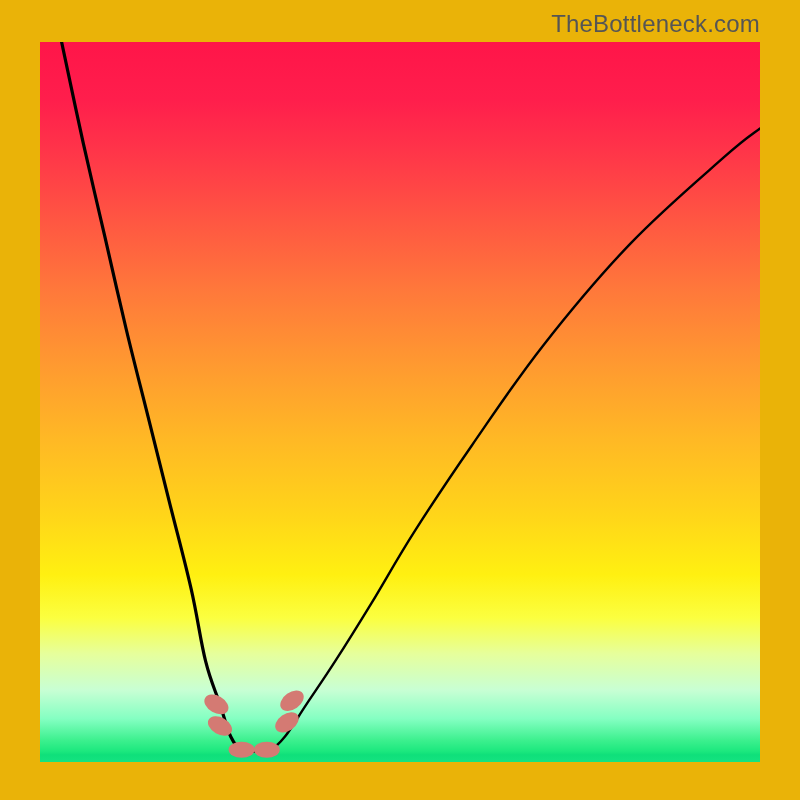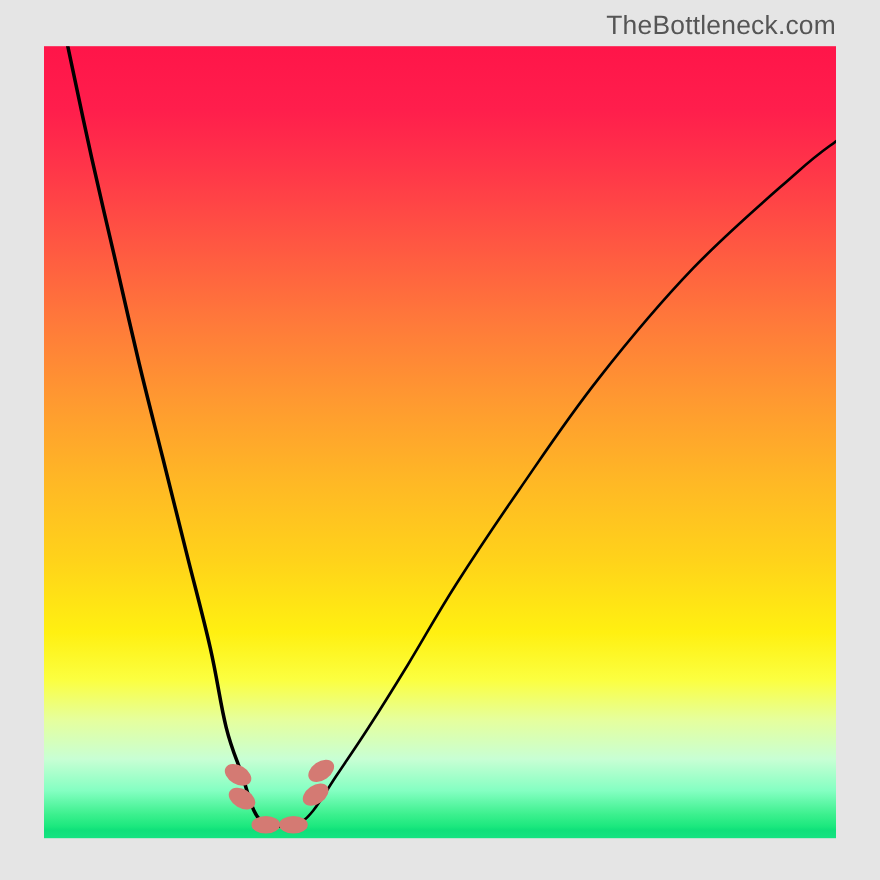--- a/index.html
+++ b/index.html
@@ -10,21 +10,21 @@
     background: #000;
     overflow: hidden;
     font-family: Arial, Helvetica, sans-serif;
   }
   .frame {
     position: absolute;
     top: 0;
     left: 0;
     width: 800px;
     height: 800px;
-    background: #e5e5e5;
+    background: #eab308;
   }
   .plot-area {
     position: absolute;
     top: 42px;
     left: 40px;
     width: 720px;
     height: 720px;
     background: linear-gradient(to bottom,
       #ff1549 0%,
       #ff1e4c 8%,

